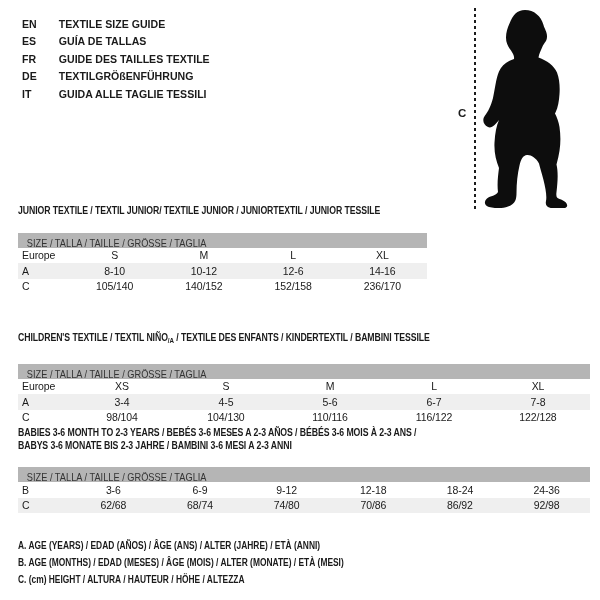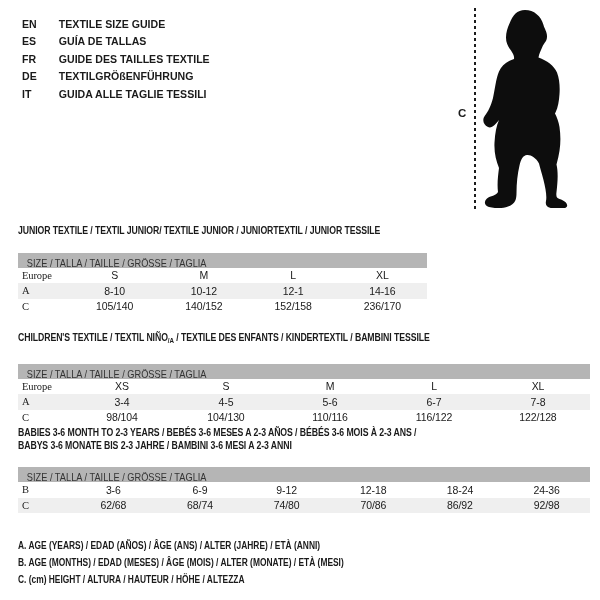--- a/index.html
+++ b/index.html
@@ -13,35 +13,35 @@
   .lang-code{width:40px;flex:0 0 40px;}
 
   
   .dash-line{position:absolute;left:474px;top:8px;width:2px;height:201px;
     background:repeating-linear-gradient(to bottom,#1c1c1c 0 3px,transparent 3px 6px);}
   .c-label{position:absolute;left:458px;top:107px;font-size:11.5px;font-weight:700;}
   .toddler{position:absolute;left:478px;top:8px;width:97px;height:200px;}
 
   
   .section{position:absolute;left:18px;}
-  .s1{top:224px;width:409px;}
+  .s1{top:204px;width:409px;}
   .s2{top:331px;width:572px;}
   .s3{top:426px;width:572px;}
   .tbl-title{font-size:10.5px;font-weight:700;line-height:12.5px;white-space:nowrap;
     transform:scaleX(0.83);transform-origin:0 0;letter-spacing:-0.1px;}
   .s1 .tbl-title{margin-bottom:12px;}
   .s2 .tbl-title{margin-bottom:13px;}
   .s3 .tbl-title{margin-bottom:12px;}
   .sub{font-size:7.5px;vertical-align:-2px;}
   .size-bar{height:15px;background:var(--header-bar-bg,#b5b5b5);overflow:hidden;margin-top:16px;}
   .size-bar span{display:inline-block;font-size:10.5px;line-height:15px;color:#333333;
     padding-left:10px;white-space:nowrap;transform:scaleX(0.88);transform-origin:0 50%;}
   table{border-collapse:collapse;width:100%;table-layout:fixed;}
   td{height:15.5px;font-size:10.5px;text-align:center;padding:0;letter-spacing:-0.1px;}
-  td.lbl{text-align:left;padding-left:4px;font-family:Liberation Serif, serif;}
+  td.lbl{text-align:left;padding-left:4px;}
   col.label-col{width:52px;}
   tr.shaded{background:var(--shaded-row-bg,#efefef);}
 
   
   .footnotes{position:absolute;left:18px;top:537px;transform:scaleX(0.8);transform-origin:0 0;}
   .footnote{font-size:10.5px;font-weight:700;line-height:17.2px;white-space:nowrap;}
 </style>
 </head>
 <body>
 
@@ -131,21 +131,21 @@
         <td class="lbl">Europe</td>
         <td>S</td>
         <td>M</td>
         <td>L</td>
         <td>XL</td>
       </tr>
       <tr class="shaded">
         <td class="lbl">A</td>
         <td>8-10</td>
         <td>10-12</td>
-        <td>12-1</td>
+        <td>12-6</td>
         <td>14-16</td>
       </tr>
       <tr>
         <td class="lbl">C</td>
         <td>105/140</td>
         <td>140/152</td>
         <td>152/158</td>
         <td>236/170</td>
       </tr>
       </tbody>

